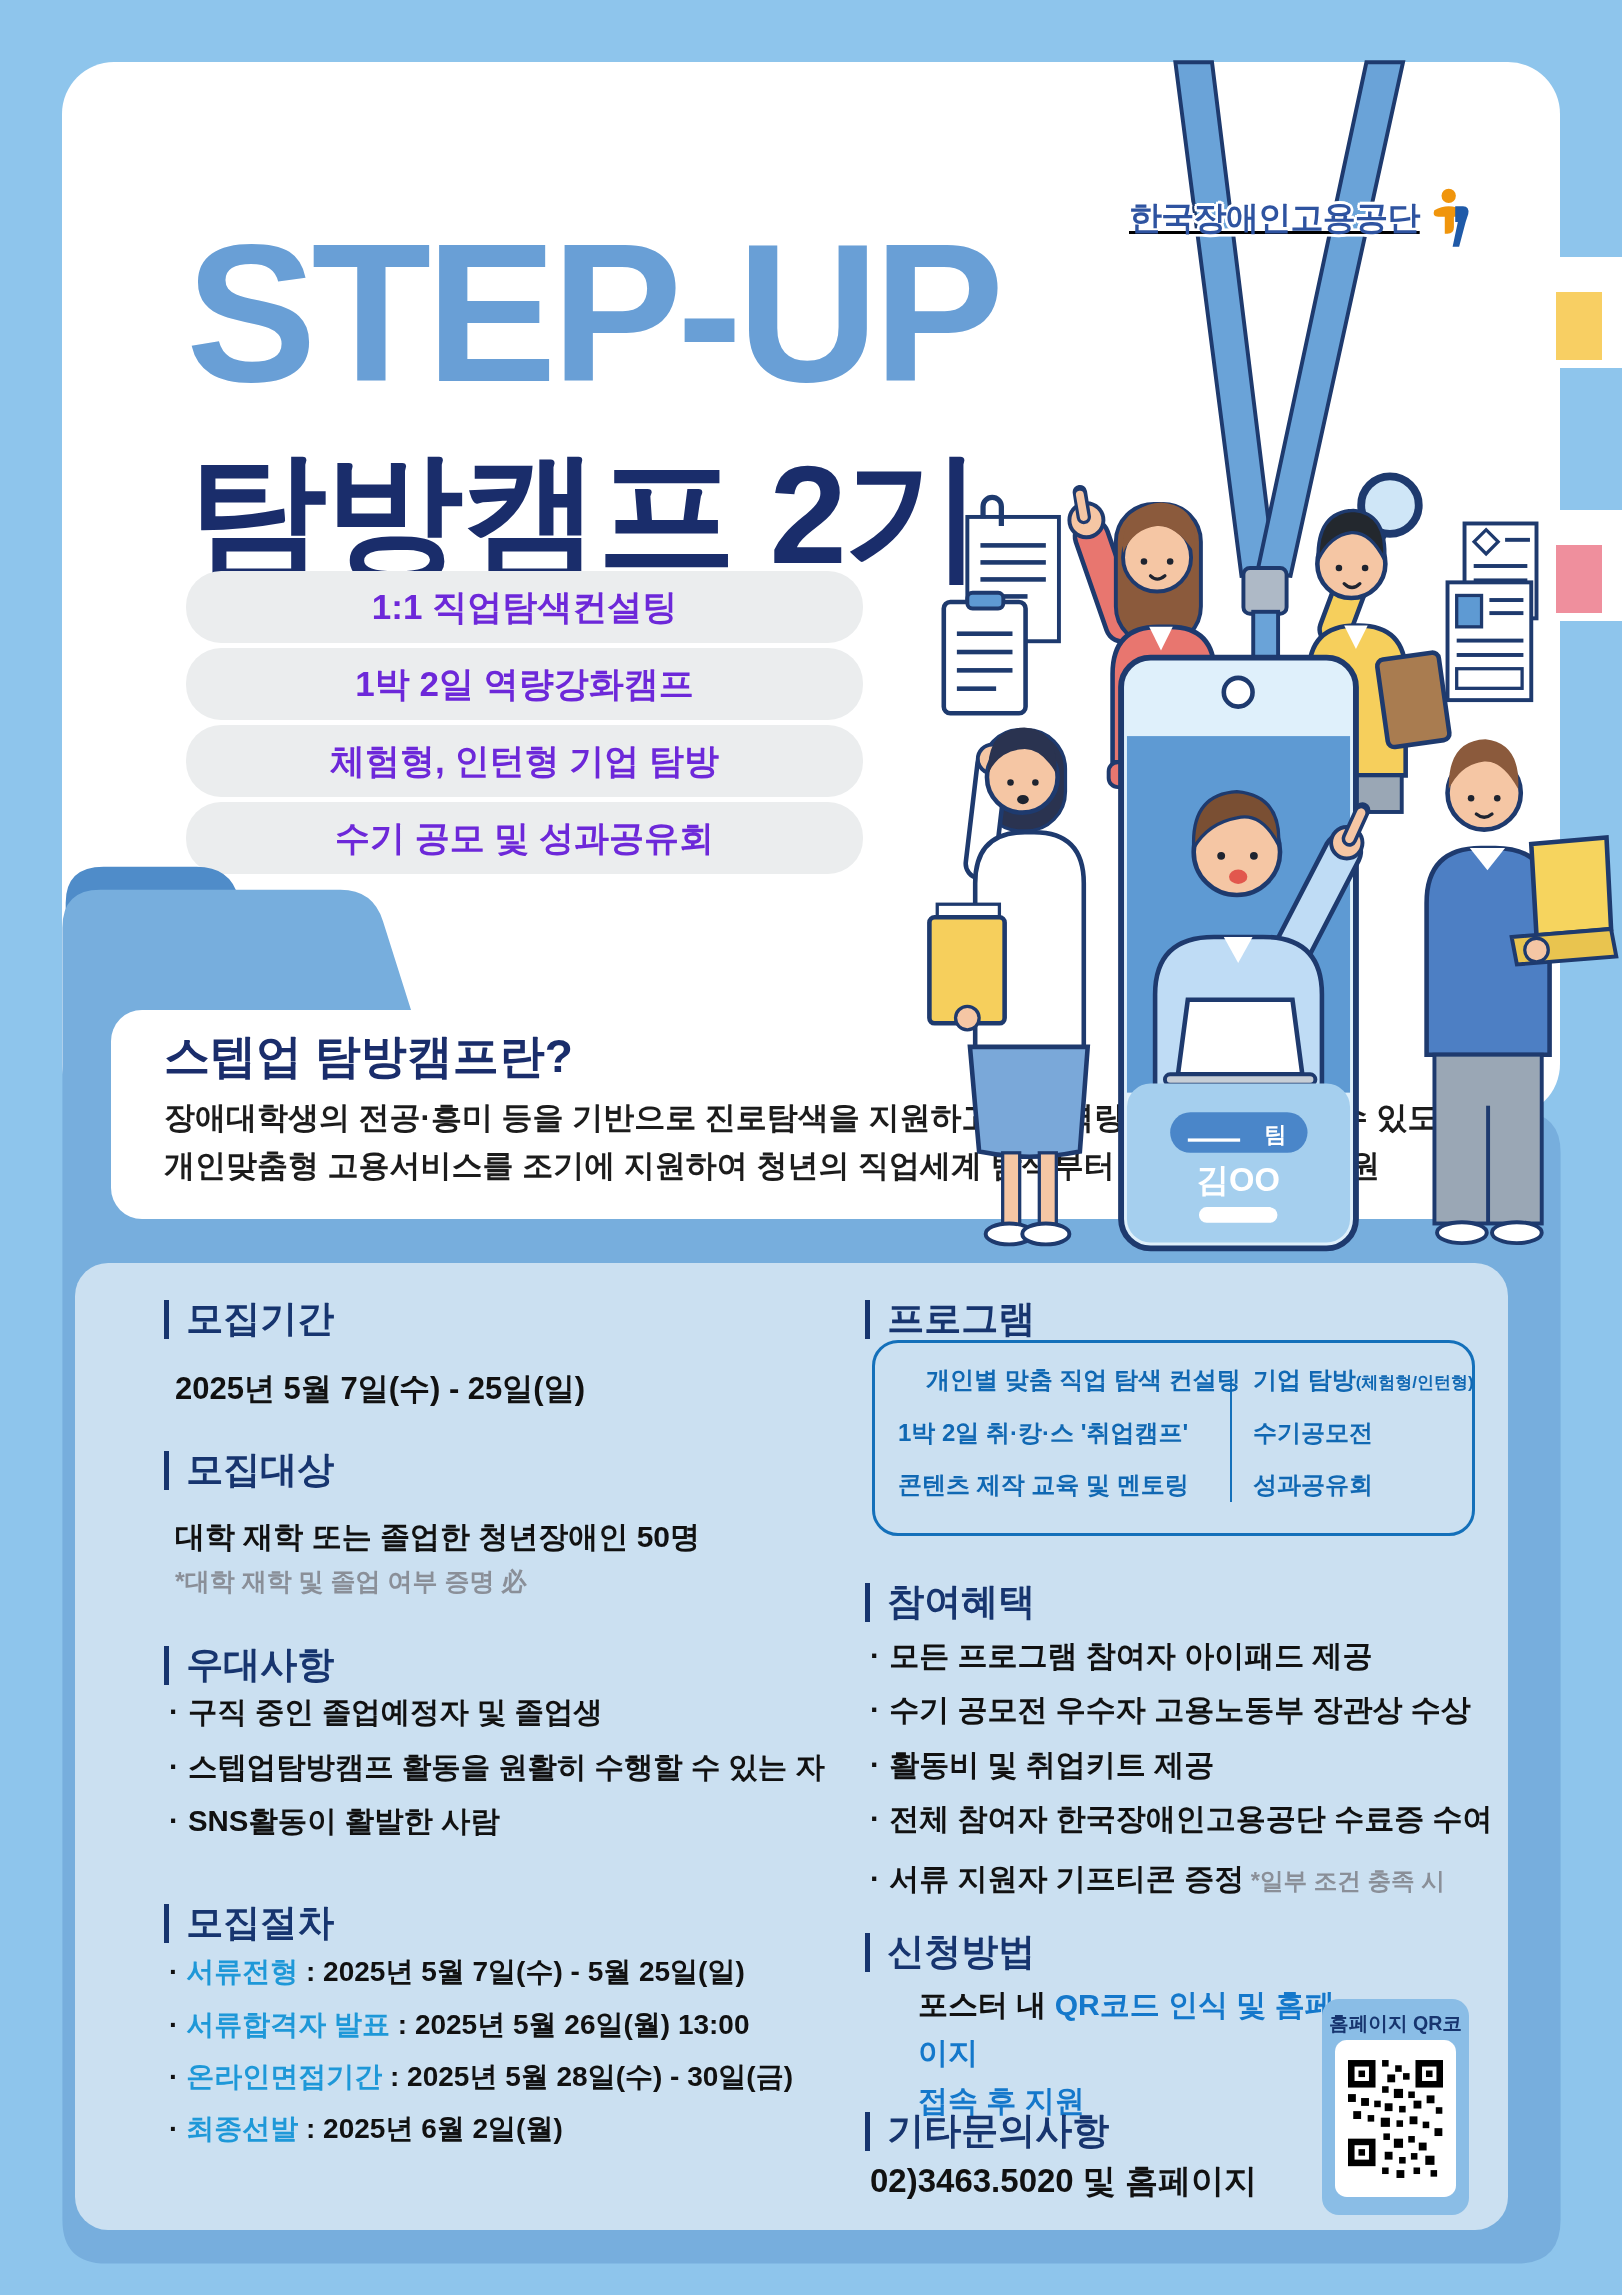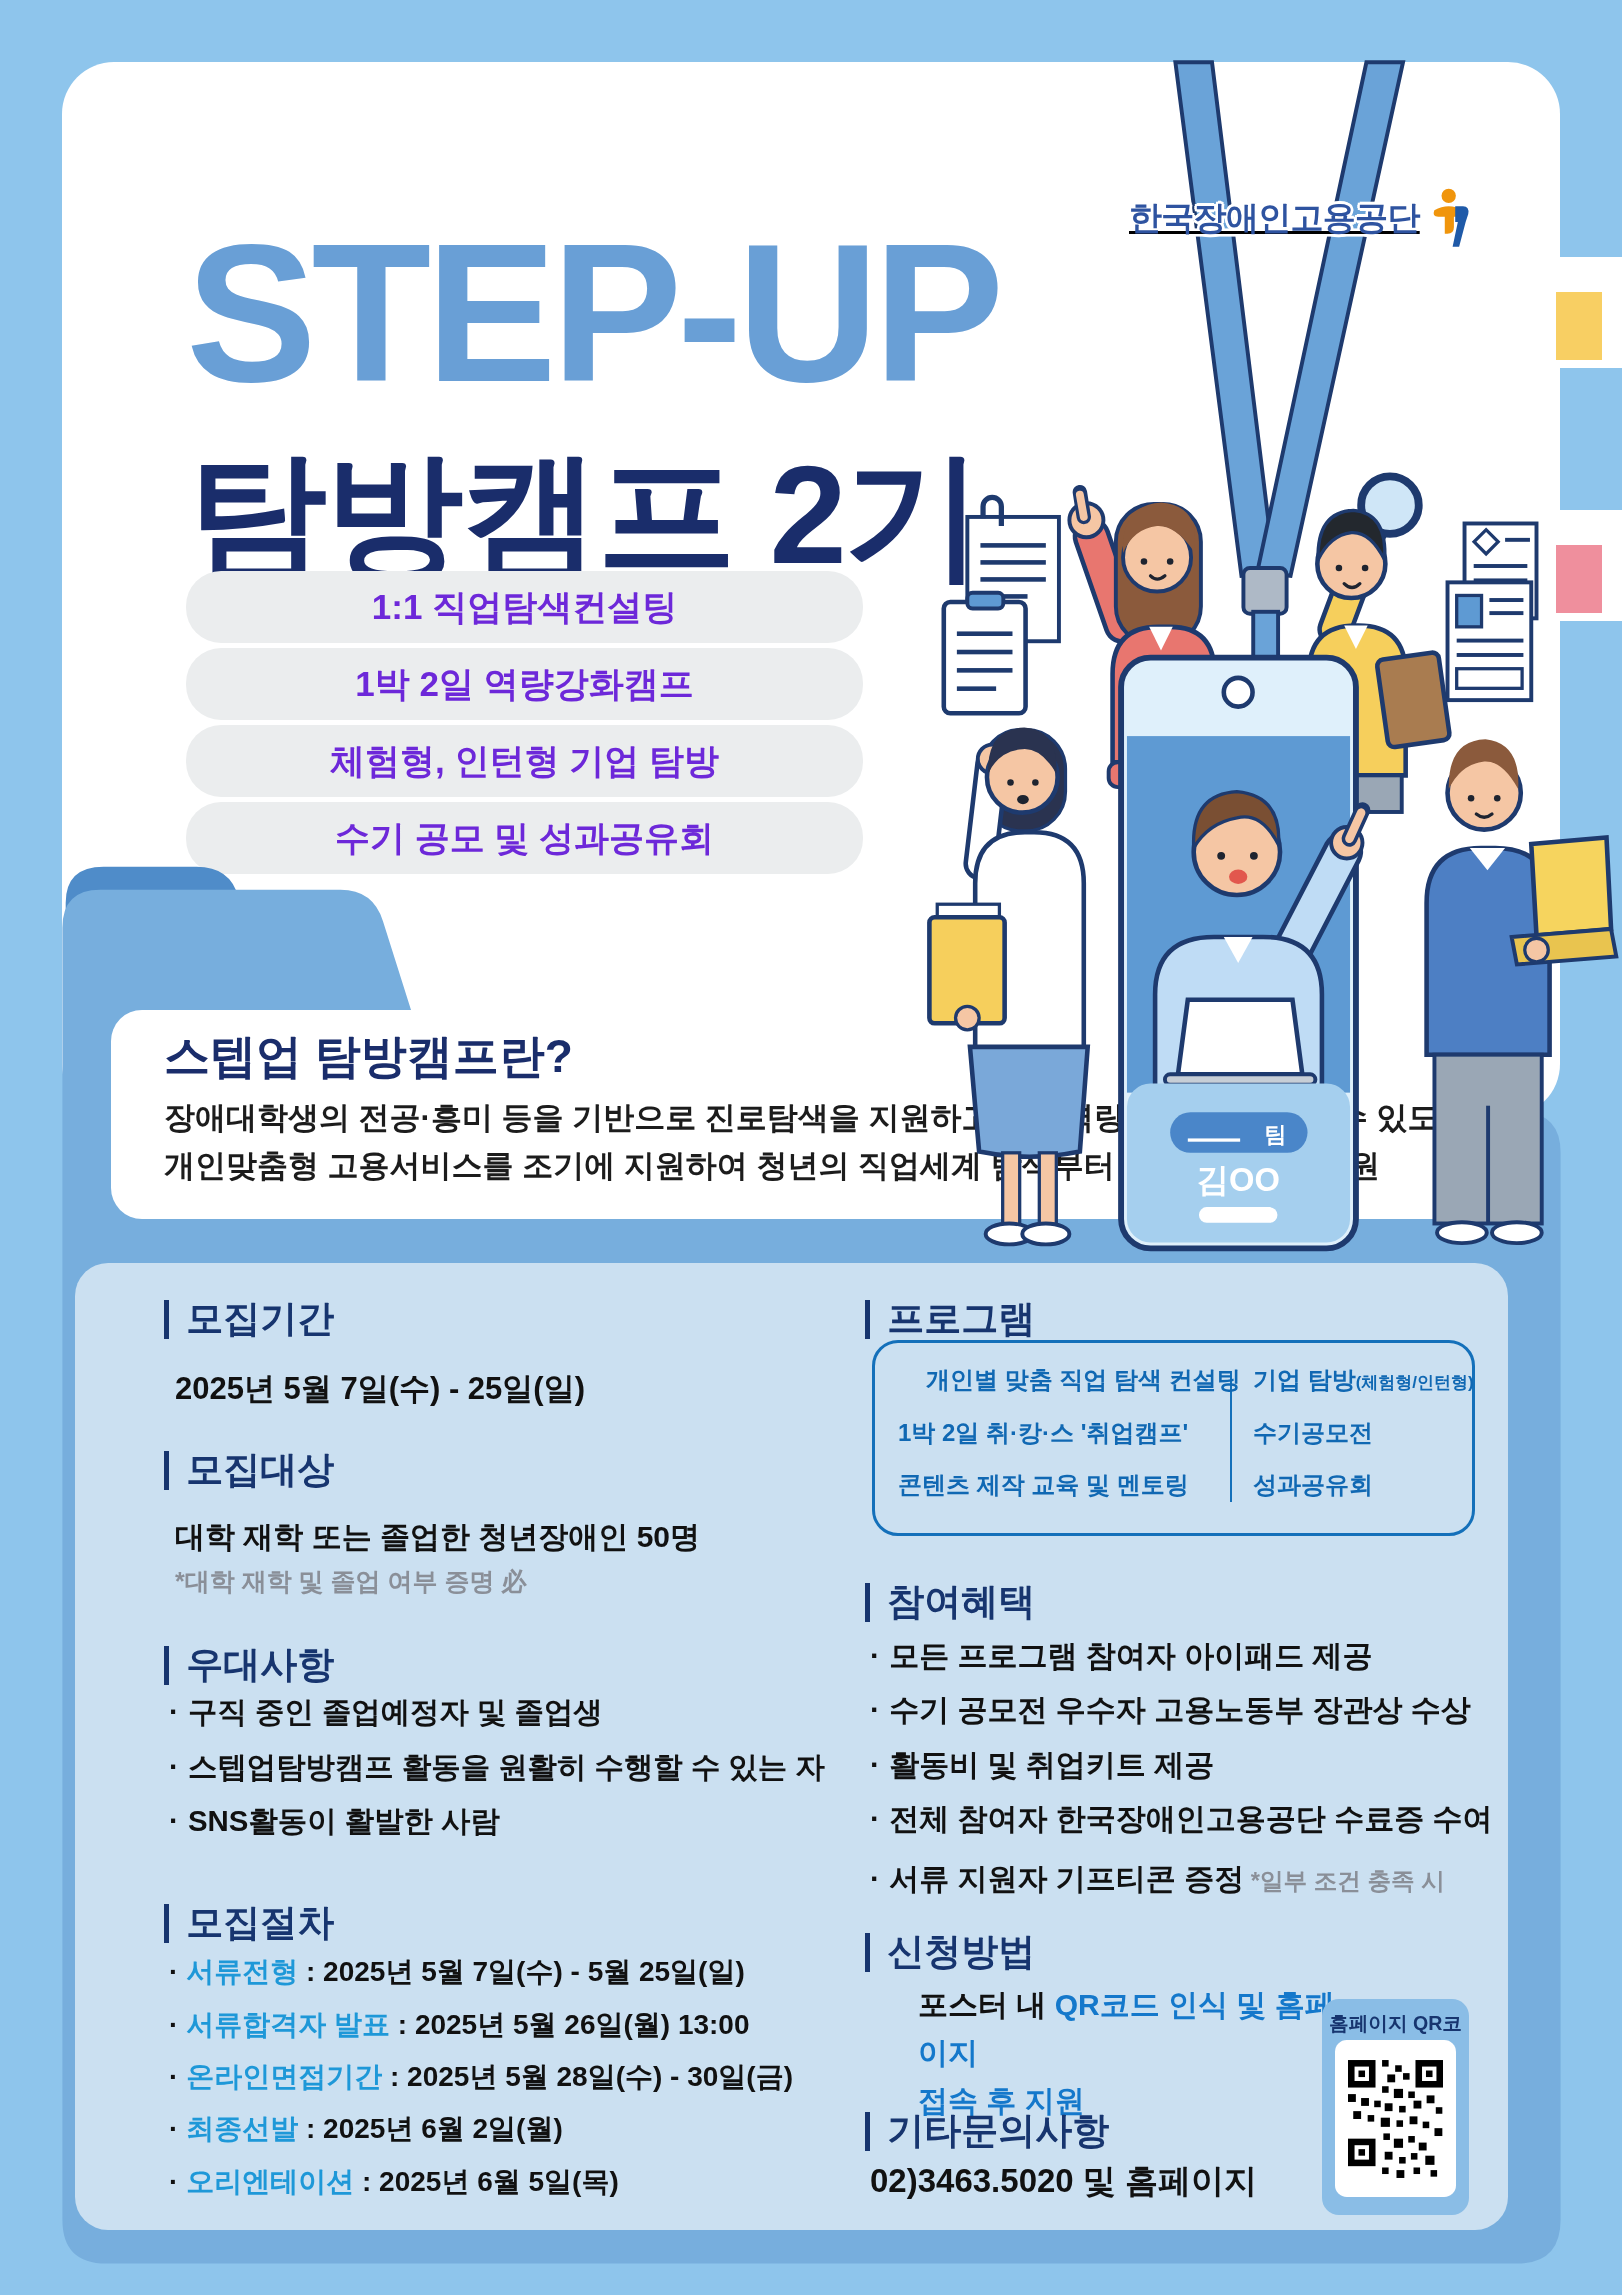--- a/index.html
+++ b/index.html
@@ -249,21 +249,20 @@
   <div class="abs bullet" style="left:169px;top:1748px;"><span>스텝업탐방캠프 활동을 원활히 수행할 수 있는 자</span></div>
   <div class="abs bullet" style="left:169px;top:1802px;"><span>SNS활동이 활발한 사람</span></div>
 
   <div class="abs h" style="left:164px;top:1898px;">
       <span>모집절차</span>
     </div>
   <div class="abs proc" style="left:169px;top:1953px;"><span class="lbl">서류전형</span><span> : 2025년 5월 7일(수) - 5월 25일(일)</span></div>
   <div class="abs proc" style="left:169px;top:2006px;text-align:center;"><span class="lbl">서류합격자 발표</span><span> : 2025년 5월 26일(월) 13:00</span></div>
   <div class="abs proc" style="left:169px;top:2058px;"><span class="lbl">온라인면접기간</span><span> : 2025년 5월 28일(수) - 30일(금)</span></div>
   <div class="abs proc" style="left:169px;top:2110px;"><span class="lbl">최종선발</span><span> : 2025년 6월 2일(월)</span></div>
-  <div class="abs proc" style="left:169px;top:2163px;"><span class="lbl">오리엔테이션</span><span> : 2025년 6월 5일(목)</span></div>
 
   <div class="abs h" style="left:865px;top:1294px;">
       <span>프로그램</span>
     </div>
   <div class="abs pbox"></div>
   <div class="abs pdiv"></div>
   <div class="abs prog-t" style="left:898px;top:1364px;margin-left:28px;">개인별 맞춤 직업 탐색 컨설팅</div>
   <div class="abs prog-t" style="left:898px;top:1417px;">1박 2일 취·캉·스 '취업캠프'</div>
   <div class="abs prog-t" style="left:898px;top:1469px;">콘텐츠 제작 교육 및 멘토링</div>
   <div class="abs prog-t" style="left:1253px;top:1364px;"><span>기업 탐방</span><span class="prog-sub">(체험형/인턴형)</span></div>

